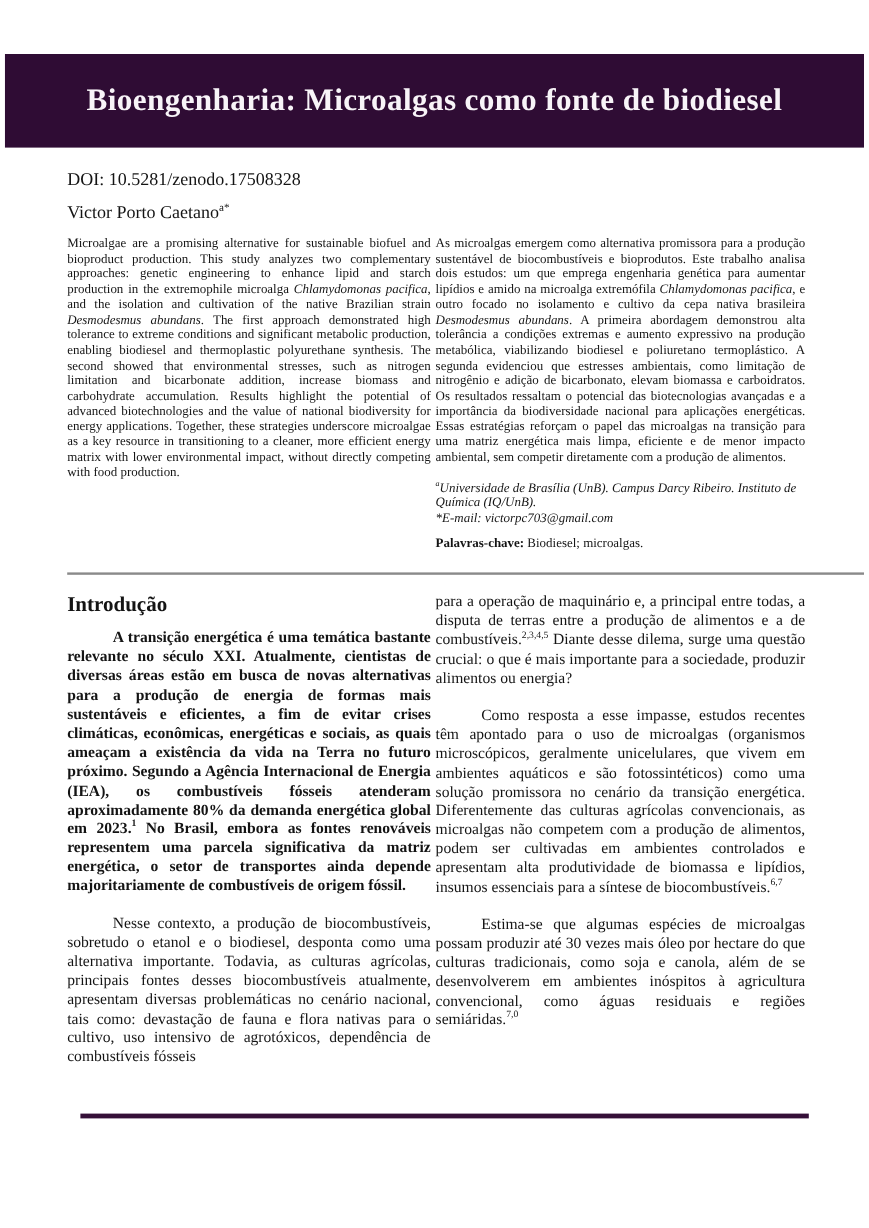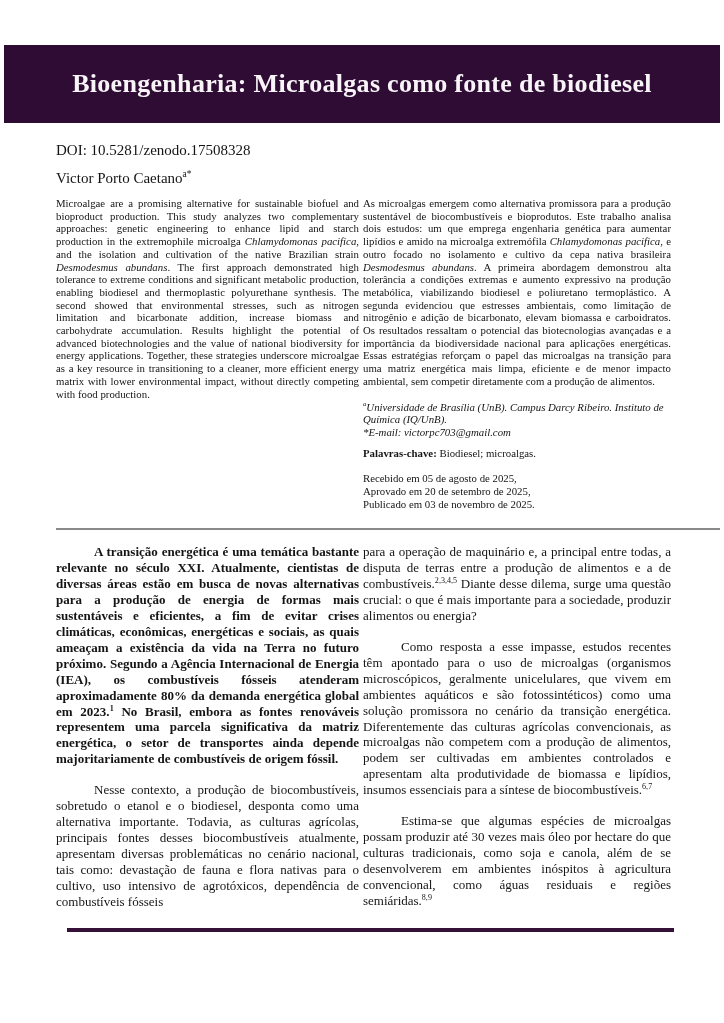--- a/index.html
+++ b/index.html
@@ -72,40 +72,36 @@
 
     <div class="cols abstract-row">
       <div class="col col-left">
         <p class="small just"><span>Microalgae are a promising alternative for sustainable biofuel and bioproduct production. This study analyzes two complementary approaches: genetic engineering to enhance lipid and starch production in the extremophile microalga </span><span class="rt-i">Chlamydomonas pacifica</span><span>, and the isolation and cultivation of the native Brazilian strain </span><span class="rt-i">Desmodesmus abundans</span><span>. The first approach demonstrated high tolerance to extreme conditions and significant metabolic production, enabling biodiesel and thermoplastic polyurethane synthesis. The second showed that environmental stresses, such as nitrogen limitation and bicarbonate addition, increase biomass and carbohydrate accumulation. Results highlight the potential of advanced biotechnologies and the value of national biodiversity for energy applications. Together, these strategies underscore microalgae as a key resource in transitioning to a cleaner, more efficient energy matrix with lower environmental impact, without directly competing with food production.</span></p>
       </div>
       <div class="col col-right">
         <p class="small just"><span>As microalgas emergem como alternativa promissora para a produção sustentável de biocombustíveis e bioprodutos. Este trabalho analisa dois estudos: um que emprega engenharia genética para aumentar lipídios e amido na microalga extremófila </span><span class="rt-i">Chlamydomonas pacifica</span><span>, e outro focado no isolamento e cultivo da cepa nativa brasileira </span><span class="rt-i">Desmodesmus abundans</span><span>. A primeira abordagem demonstrou alta tolerância a condições extremas e aumento expressivo na produção metabólica, viabilizando biodiesel e poliuretano termoplástico. A segunda evidenciou que estresses ambientais, como limitação de nitrogênio e adição de bicarbonato, elevam biomassa e carboidratos. Os resultados ressaltam o potencial das biotecnologias avançadas e a importância da biodiversidade nacional para aplicações energéticas. Essas estratégias reforçam o papel das microalgas na transição para uma matriz energética mais limpa, eficiente e de menor impacto ambiental, sem competir diretamente com a produção de alimentos.</span></p>
         <p class="small affil"><span class="rt-i rt-sup">a</span><span class="rt-i">Universidade de Brasília (UnB). Campus Darcy Ribeiro. Instituto de Química (IQ/UnB).</span></p>
         <p class="small"><span class="rt-i">*E-mail: victorpc703@gmail.com</span></p>
         <p class="small kw"><span class="rt-b">Palavras-chave:</span><span> Biodiesel; microalgas.</span></p>
-        <div class="dates">
-          <p class="small">Recebido em 05 de agosto de 2025,</p>
-          <p class="small">Aprovado em 20 de setembro de 2025,</p>
-          <p class="small">Publicado em 03 de novembro de 2025.</p>
-        </div>
       </div>
     </div>
   </div>
 
   <div class="rule"></div>
 
   <div class="content cols body-row">
     <div class="col col-left">
+      <h2 class="intro-h">Introdução</h2>
       <p class="body-p"><span class="rt-b">A transição energética é uma temática bastante relevante no século XXI. Atualmente, cientistas de diversas áreas estão em busca de novas alternativas para a produção de energia de formas mais sustentáveis e eficientes, a fim de evitar crises climáticas, econômicas, energéticas e sociais, as quais ameaçam a existência da vida na Terra no futuro próximo. Segundo a Agência Internacional de Energia (IEA), os combustíveis fósseis atenderam aproximadamente 80% da demanda energética global em 2023.</span><span class="rt-b rt-sup">1</span><span class="rt-b"> No Brasil, embora as fontes renováveis representem uma parcela significativa da matriz energética, o setor de transportes ainda depende majoritariamente de combustíveis de origem fóssil.</span></p>
       <p class="body-p"><span>Nesse contexto, a produção de biocombustíveis, sobretudo o etanol e o biodiesel, desponta como uma alternativa importante. Todavia, as culturas agrícolas, principais fontes desses biocombustíveis atualmente, apresentam diversas problemáticas no cenário nacional, tais como: devastação de fauna e flora nativas para o cultivo, uso intensivo de agrotóxicos, dependência de combustíveis fósseis</span></p>
     </div>
     <div class="col col-right">
       <p class="body-p no-indent"><span>para a operação de maquinário e, a principal entre todas, a disputa de terras entre a produção de alimentos e a de combustíveis.</span><span class="rt-sup">2,3,4,5</span><span> Diante desse dilema, surge uma questão crucial: o que é mais importante para a sociedade, produzir alimentos ou energia?</span></p>
       <p class="body-p"><span>Como resposta a esse impasse, estudos recentes têm apontado para o uso de microalgas (organismos microscópicos, geralmente unicelulares, que vivem em ambientes aquáticos e são fotossintéticos) como uma solução promissora no cenário da transição energética. Diferentemente das culturas agrícolas convencionais, as microalgas não competem com a produção de alimentos, podem ser cultivadas em ambientes controlados e apresentam alta produtividade de biomassa e lipídios, insumos essenciais para a síntese de biocombustíveis.</span><span class="rt-sup">6,7</span></p>
-      <p class="body-p"><span>Estima-se que algumas espécies de microalgas possam produzir até 30 vezes mais óleo por hectare do que culturas tradicionais, como soja e canola, além de se desenvolverem em ambientes inóspitos à agricultura convencional, como águas residuais e regiões semiáridas.</span><span class="rt-sup">8,9</span></p>
+      <p class="body-p"><span>Estima-se que algumas espécies de microalgas possam produzir até 30 vezes mais óleo por hectare do que culturas tradicionais, como soja e canola, além de se desenvolverem em ambientes inóspitos à agricultura convencional, como águas residuais e regiões semiáridas.</span><span class="rt-sup">7,0</span></p>
     </div>
   </div>
 
   <footer class="page-foot">
     <div class="footer-rule"></div>
   </footer>
 
 </div>
 
 </body></html>

